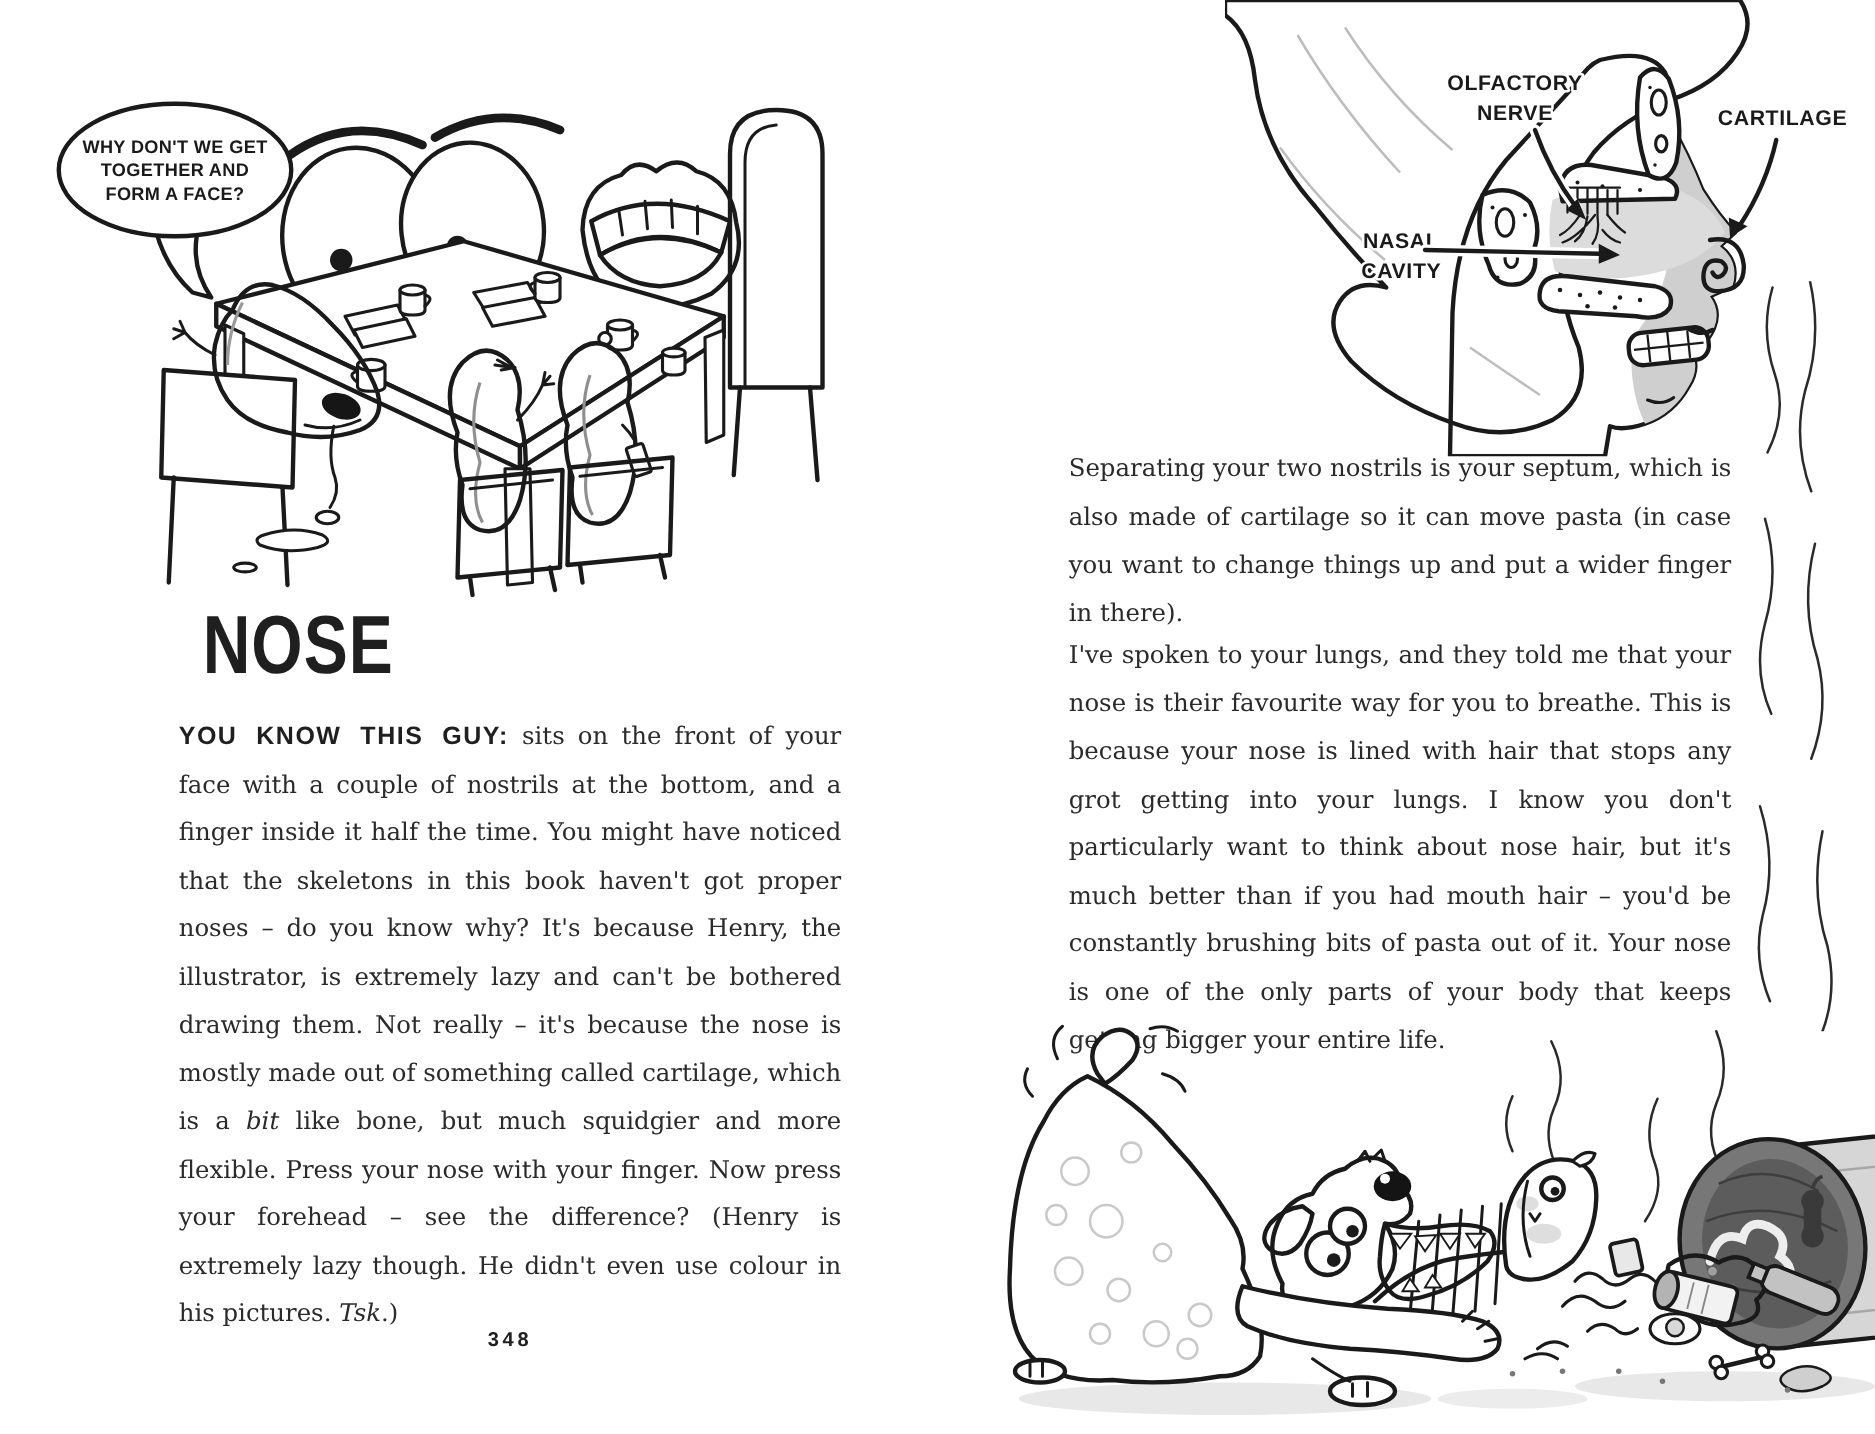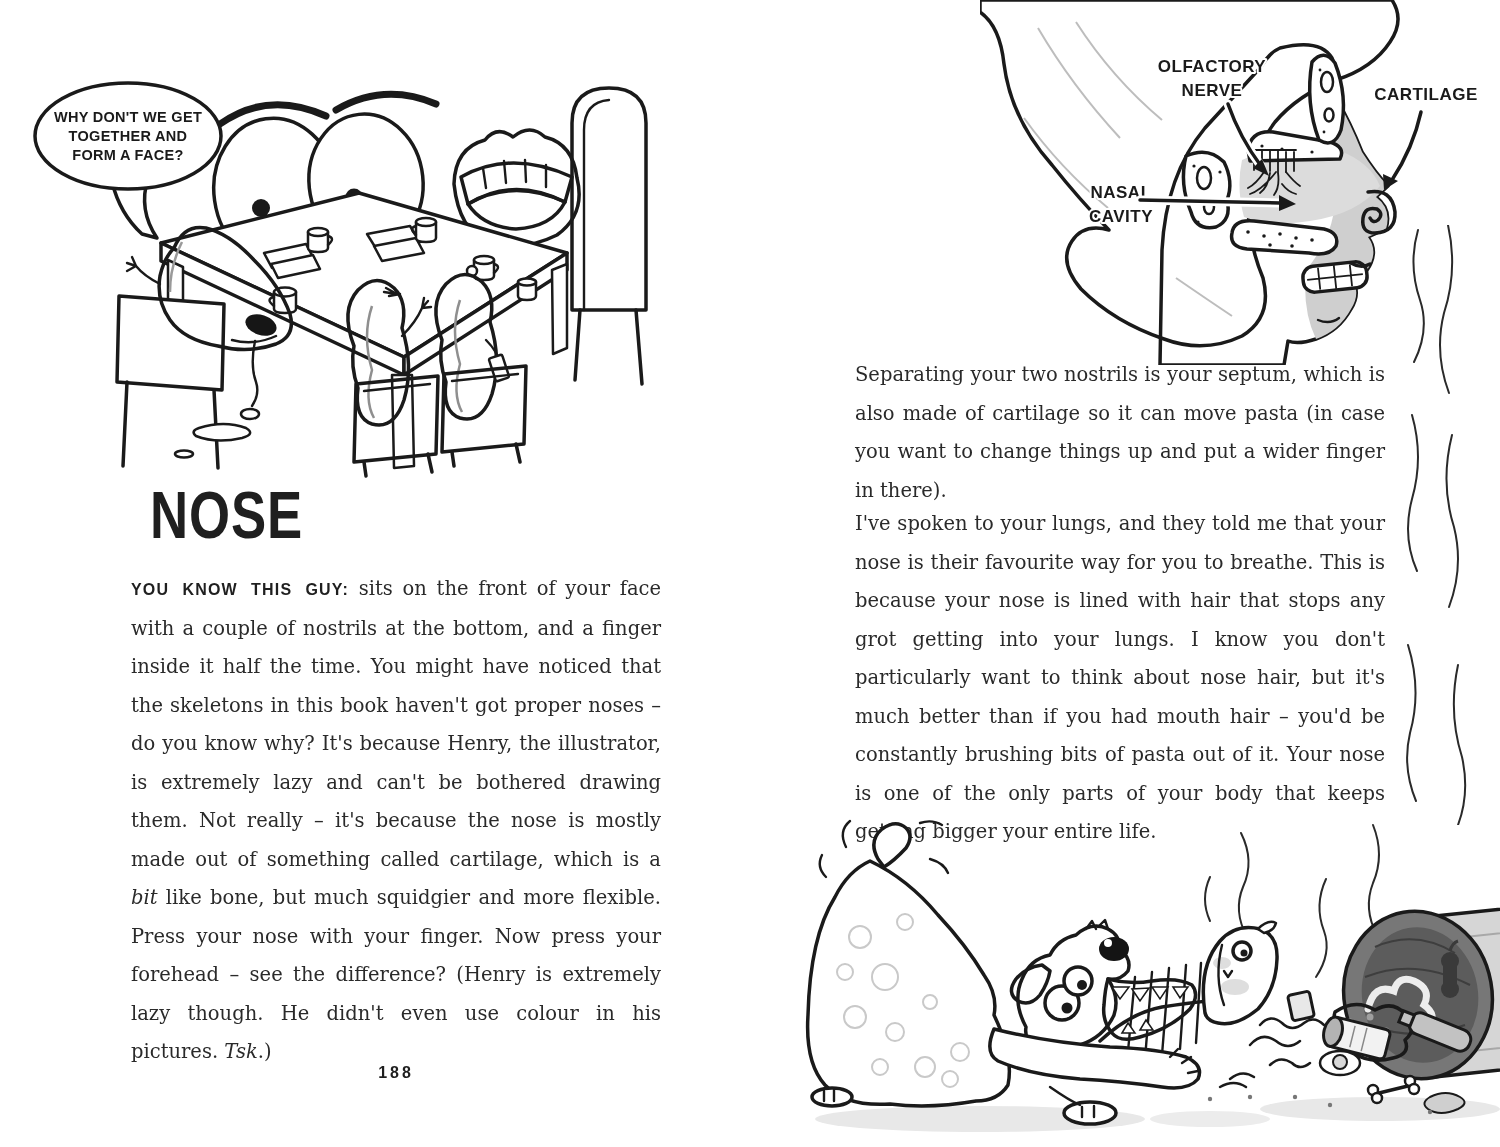--- a/index.html
+++ b/index.html
@@ -43,35 +43,35 @@
     transform:scaleX(.8); transform-origin:center;
   }
   .body-text{
     font-size:19.5px; line-height:38.5px;
     text-align:justify; color:var(--text);
   }
   .left-col{left:127px; width:530px;}
   .right-col{left:855px; width:530px;}
   .lead{
     font-family:"Liberation Sans", sans-serif;
-    font-weight:bold; font-size:16px;
+    font-weight:bold; font-size:20px;
     letter-spacing:1.2px; word-spacing:4px; color:#1f1f1f;
   }
   em{}
   .page-number{
     left:127px; top:1064px; width:530px;
     text-align:center;
     font-family:"Liberation Sans", sans-serif;
     font-weight:bold; font-size:16px; letter-spacing:3px; color:#1f1f1f;
   }
 </style>
 </head>
 <body>
 
-<div class="abs" style="left:4px;top:0;width:750px;height:1147px;">
+<div class="abs" style="left:16px;top:0;width:750px;height:1147px;">
 
   <svg class="abs" style="left:20px;top:78px;" width="660" height="400" viewBox="0 0 660 400">
 
     <g>
       <path class="fillw" d="M548,232 L548,45 Q548,10 585,10 Q622,10 622,45 L622,232 Z"></path>
       <path class="ln2" d="M560,232 L560,52 Q560,24 585,22"></path>
       <path class="ln" d="M556,232 L551,302 M612,232 L618,306"></path>
     </g>
 
     <g>
@@ -190,21 +190,21 @@
       <text class="bubble-text" x="104" y="82">FORM A FACE?</text>
     </g>
   </svg>
 
   <div class="abs heading-wrap">
     <span class="heading-inner">NOSE</span>
   </div>
 
   <p class="abs body-text left-col" style="top:570px;"><span class="lead">YOU KNOW THIS GUY:</span><span> sits on the front of your face with a couple of nostrils at the bottom, and a finger inside it half the time. You might have noticed that the skeletons in this book haven't got proper noses – do you know why? It's because Henry, the illustrator, is extremely lazy and can't be bothered drawing them. Not really – it's because the nose is mostly made out of something called cartilage, which is a </span><em>bit</em><span> like bone, but much squidgier and more flexible. Press your nose with your finger. Now press your forehead – see the difference? (Henry is extremely lazy though. He didn't even use colour in his pictures. </span><em>Tsk</em><span>.)</span></p>
 
-  <div class="abs page-number">188</div>
+  <div class="abs page-number">348</div>
 </div>
 
 <div class="abs" style="left:750px;top:0;width:750px;height:1147px;"></div>
 
 <svg class="abs" style="left:980px;top:0;" width="520" height="365" viewBox="0 0 520 365">
 
   <g>
     <path class="ln" d="M300,48 Q340,38 352,58 Q362,80 356,98 Q370,122 382,152 Q396,174 408,186 L396,197 Q412,209 406,229 L388,237 Q397,249 391,263 Q385,277 372,279 Q381,293 371,309 Q359,331 336,339 Q318,345 308,341 L304,365 L180,365 L182,250 Q186,175 225,128 Q258,92 280,68 Q290,52 300,48 Z" fill="#b6b6b6"></path>
     <path d="M356,98 Q370,122 382,152 Q396,174 408,186 L396,197 Q412,209 406,229 L388,237 Q397,249 391,263 Q385,277 372,279 Q381,293 371,309 Q359,331 336,339 Q322,310 326,270 Q348,244 354,212 Q336,190 340,158 Q346,120 356,98 Z" fill="#cfcfcf"></path>
   </g>

